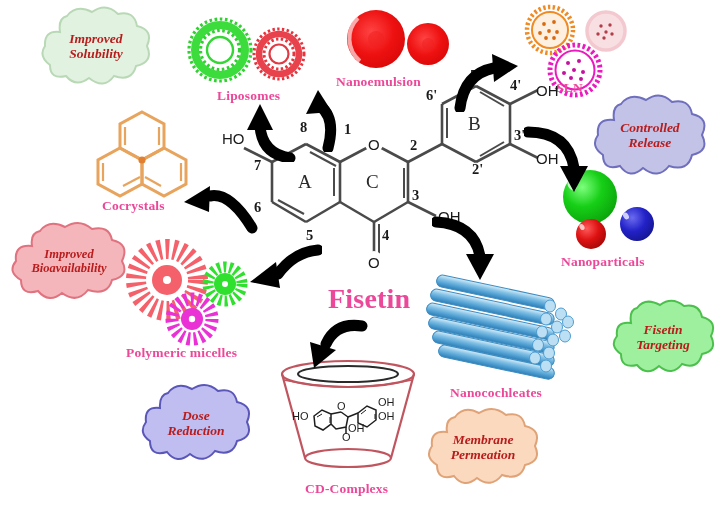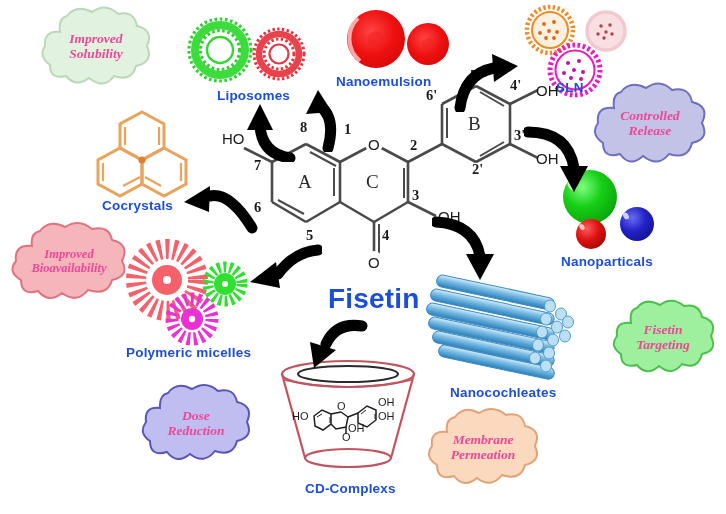--- a/index.html
+++ b/index.html
@@ -1,27 +1,27 @@
 <!DOCTYPE html>
 <html><head>
 <meta charset="utf-8">
 <style>
   html,body{margin:0;padding:0;background:#fff;}
   body{width:726px;height:514px;overflow:hidden;
        font-family:"Liberation Serif",serif;}
   #canvas{position:relative;width:726px;height:514px;background:#fff;}
 
-  .lbl{position:absolute;font-family:Liberation Sans, sans-serif;font-weight:bold;
-       color:#1d4ed8;white-space:nowrap;letter-spacing:.2px;}
+  .lbl{position:absolute;font-family:Liberation Serif, serif;font-weight:bold;
+       color:#ec4899;white-space:nowrap;letter-spacing:.2px;}
   .lbl.big{font-size:28px;}
   .lbl.mid{font-size:13.5px;}
 
   .cloud{position:absolute;display:flex;align-items:center;justify-content:center;
          text-align:center;font-style:italic;font-weight:bold;
-         font-family:"Liberation Serif",serif;font-size:13.5px;color:#ec4899;
+         font-family:"Liberation Serif",serif;font-size:13.5px;color:#b91c1c;
          line-height:1.12;}
   .cloud span{position:relative;z-index:3;padding:0 4px;}
   .cloud svg{position:absolute;inset:0;width:100%;height:100%;z-index:1;}
 
   .art{position:absolute;}
   .art svg{display:block;overflow:visible;}
   .mol{position:absolute;}
   .mol svg{display:block;overflow:visible;}
   .arrow{position:absolute;}
 </style>
@@ -32,21 +32,21 @@
 
   <div class="cloud" style="left:34px;top:2px;width:124px;height:88px;">
     <svg viewBox="0 0 124 88" preserveAspectRatio="none">
       <path d="M26 30 Q10 28 11 44 Q4 54 16 63 Q16 78 32 74 Q42 86 55 76 Q70 88 80 74
                Q98 80 102 64 Q120 60 113 44 Q120 28 103 24 Q100 8 84 12 Q72 0 58 10
                Q42 2 33 14 Q24 16 26 30 Z" fill="#e2f2e0" stroke="#b9d9b6" stroke-width="2"></path>
     </svg>
     <span><b>Improved</b><br><b>Solubility</b></span>
   </div>
 
-  <div class="cloud" style="left:586px;top:78px;width:128px;height:90px;">
+  <div class="cloud" style="left:586px;top:90px;width:128px;height:90px;">
     <svg viewBox="0 0 128 90" preserveAspectRatio="none">
       <path d="M28 30 Q10 28 12 45 Q4 56 17 65 Q17 81 34 76 Q44 90 57 78 Q72 90 83 76
                Q102 82 106 65 Q124 61 116 45 Q124 28 106 24 Q103 8 86 12 Q74 0 60 10
                Q44 2 35 14 Q26 16 28 30 Z" fill="#c3c3e8" stroke="#6f6fbe" stroke-width="2"></path>
     </svg>
     <span><b>Controlled</b><br><b>Release</b></span>
   </div>
 
   <div class="cloud" style="left:4px;top:218px;width:130px;height:86px;">
     <svg viewBox="0 0 130 86" preserveAspectRatio="none">

